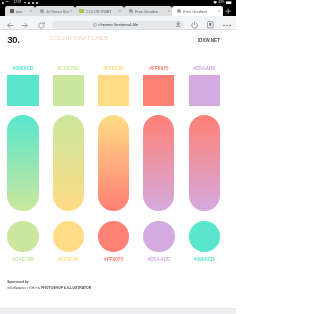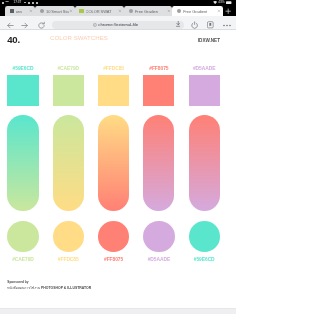--- a/index.html
+++ b/index.html
@@ -158,21 +158,21 @@
   <rect x="1.3" y="1.6" width="17.4" height="18.8" rx="3.2" fill="none" stroke="#6d7075" stroke-width="1.9"></rect>
   <path d="M7.2 5.8h5.6v9.4L10 12.9 7.2 15.2z" fill="#6d7075"></path>
 </svg>
 <svg style="position:absolute;left:222.8px;top:23.7px;width:8px;height:3px" viewBox="0 0 32 12">
   <circle cx="4" cy="6" r="2.6" fill="#4b4e52"></circle>
   <circle cx="16" cy="6" r="2.6" fill="#4b4e52"></circle>
   <circle cx="28" cy="6" r="2.6" fill="#4b4e52"></circle>
 </svg>
 
 <div id="page">
-  <div id="num">40.</div>
+  <div id="num">30.</div>
   <div id="title">COLOR SWATCHES</div>
   <div id="brand">IDXW.NET</div>
 
   <div class="row" id="row-squares" style="top: 34.6px;">
       <div class="cell" style="left: 7.4px; top: 0px;">
         <div class="swlabel" style="color: rgb(89, 230, 205); margin-bottom: 4.3px;">#59E6CD</div>
         <div class="square" style="background: rgb(89, 230, 205);"></div>
       </div>
       <div class="cell" style="left: 52.7px; top: 0px;">
         <div class="swlabel" style="color: rgb(202, 231, 157); margin-bottom: 4.3px;">#CAE79D</div>

